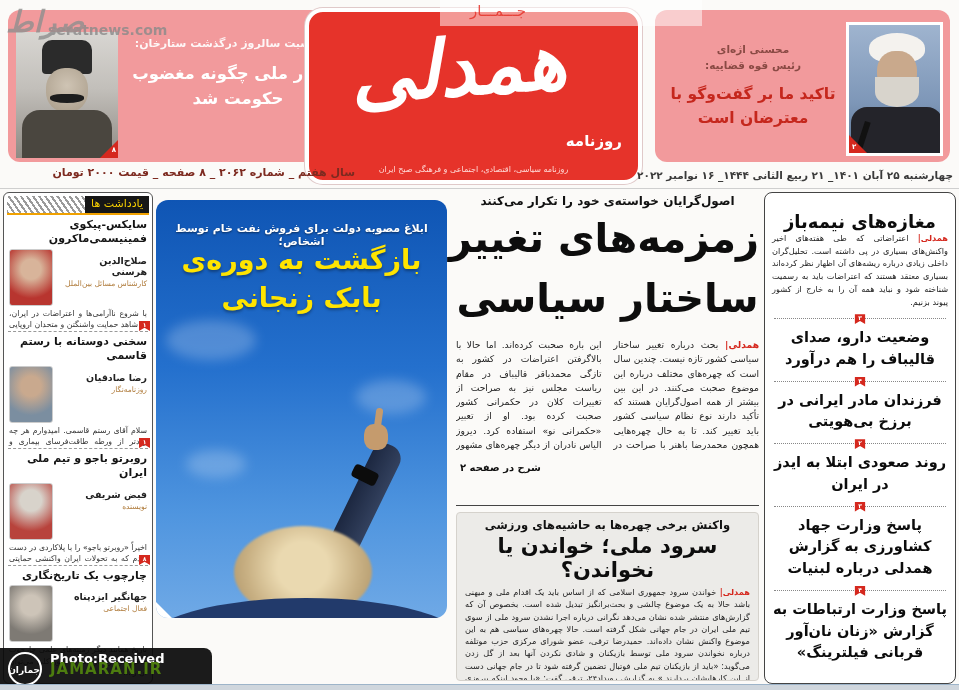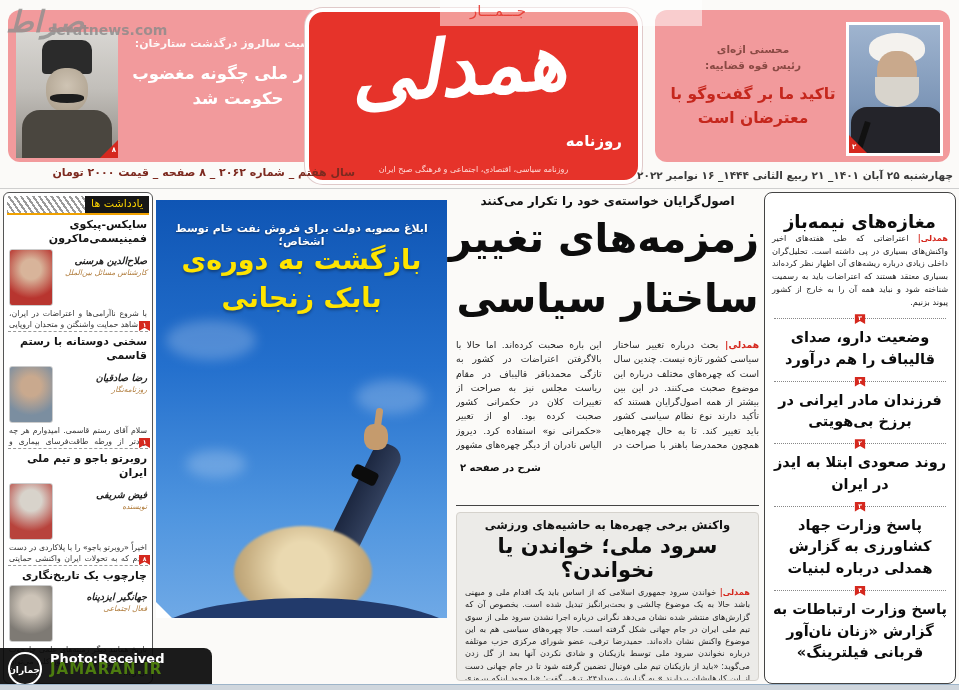--- a/index.html
+++ b/index.html
@@ -54,35 +54,35 @@
   #wm-jamaran .jl2{position:absolute;left:50px;top:12px;color:#4d7c0f;font-size:15px;font-weight:bold;letter-spacing:1px;}
 
   
   #notes{left:3px;top:192px;width:150px;height:492px;border:1px solid #555;border-radius:6px;background:#fff;overflow:hidden;}
   #notes-header{display:flex;flex-direction:row-reverse;height:19px;margin:3px 3px 0 3px;border-bottom:2px solid #f0a100;}
   #notes-header .label{background:#161616;color:#f7cf00;font-size:11px;font-weight:normal;padding:1px 6px 0 6px;}
   #notes-header .stripes{flex:1;background:repeating-linear-gradient(55deg,#9a9a9a 0 2px,#fff 2px 5px);}
   .note{position:relative;height:117px;padding:3px 5px 0 5px;overflow:hidden;}
   .note .nh{font-size:11px;font-weight:bold;color:#141414;text-align:right;line-height:1.3;}
   .note .nrow{display:flex;flex-direction:row-reverse;margin-top:2px;}
-  .note .ninfo{flex:1;text-align:right;padding-left:12px;font-style:italic;}
+  .note .ninfo{flex:1;text-align:right;padding-left:12px;}
   .note .nauthor{font-size:9.5px;font-weight:bold;color:#222;margin-top:6px;}
   .note .nrole{font-size:7.5px;color:#b07c3c;margin-top:2px;}
   .note .nphoto{width:44px;height:57px;border-radius:3px;border:1px solid #ccc;flex:none;}
   .np1{background:radial-gradient(circle at 50% 35%,#d8b49a 24%,#b8352f 70%);}
   .np2{background:radial-gradient(circle at 50% 35%,#c9a98e 24%,#7b8ea0 70%);}
   .np3{background:radial-gradient(circle at 50% 30%,#d8d3cb 24%,#b8433c 70%);}
   .np4{background:radial-gradient(circle at 50% 35%,#cdc4b8 24%,#7e7a74 70%);}
   .note .nbody{font-size:7.8px;color:#333;text-align:justify;line-height:1.45;margin-top:2px;}
   .note .nsep{position:absolute;left:4px;right:4px;bottom:0;border-top:1px dashed #999;}
   .bookmark{position:absolute;width:11px;height:10px;background:#d5281e;clip-path:polygon(0 0,100% 0,100% 100%,50% 68%,0 100%);color:#fff;font-size:6px;font-weight:bold;text-align:center;line-height:8px;}
   .note .bookmark{right:2px;bottom:1px;}
 
   
-  #photo-story{left:156px;top:200px;width:291px;height:418px;border-radius:0;overflow:hidden;background:linear-gradient(180deg,#0f55b4 0%,#2470cd 40%,#4f95df 75%,#6fa9e6 100%);}
+  #photo-story{left:156px;top:200px;width:291px;height:418px;border-radius:12px;overflow:hidden;background:linear-gradient(180deg,#0f55b4 0%,#2470cd 40%,#4f95df 75%,#6fa9e6 100%);}
   .cloud{position:absolute;background:#fff;border-radius:50%;filter:blur(6px);opacity:.22;}
   #photo-story .ps-kicker{position:absolute;left:4px;right:4px;top:22px;text-align:center;color:#fff;font-size:11px;font-weight:bold;text-shadow:0 1px 2px rgba(0,0,0,.5);}
   #photo-story .ps-h1,#photo-story .ps-h2{position:absolute;left:0;right:0;text-align:center;color:#ffe400;font-size:27px;font-weight:bold;text-shadow:0 2px 3px rgba(0,0,0,.35);white-space:nowrap;}
   #photo-story .ps-h1{top:44px;}
   #photo-story .ps-h2{top:82px;}
   .arm{position:absolute;left:188px;top:238px;width:30px;height:150px;background:linear-gradient(90deg,#1c2740,#33415e);border-radius:14px;transform:rotate(26deg);}
   .hand{position:absolute;left:208px;top:224px;width:24px;height:26px;background:#c59b6d;border-radius:40%;}
   .finger{position:absolute;left:219px;top:208px;width:7px;height:22px;background:#c59b6d;border-radius:4px;transform:rotate(8deg);}
   .watch{position:absolute;left:196px;top:268px;width:26px;height:14px;background:#0c0c0c;border-radius:4px;transform:rotate(26deg);}
   .hair{position:absolute;left:78px;top:326px;width:138px;height:92px;background:radial-gradient(circle at 50% 45%,#ead9b0 30%,#c9b184 65%,#a98f63 100%);border-radius:50%;filter:blur(1px);}

